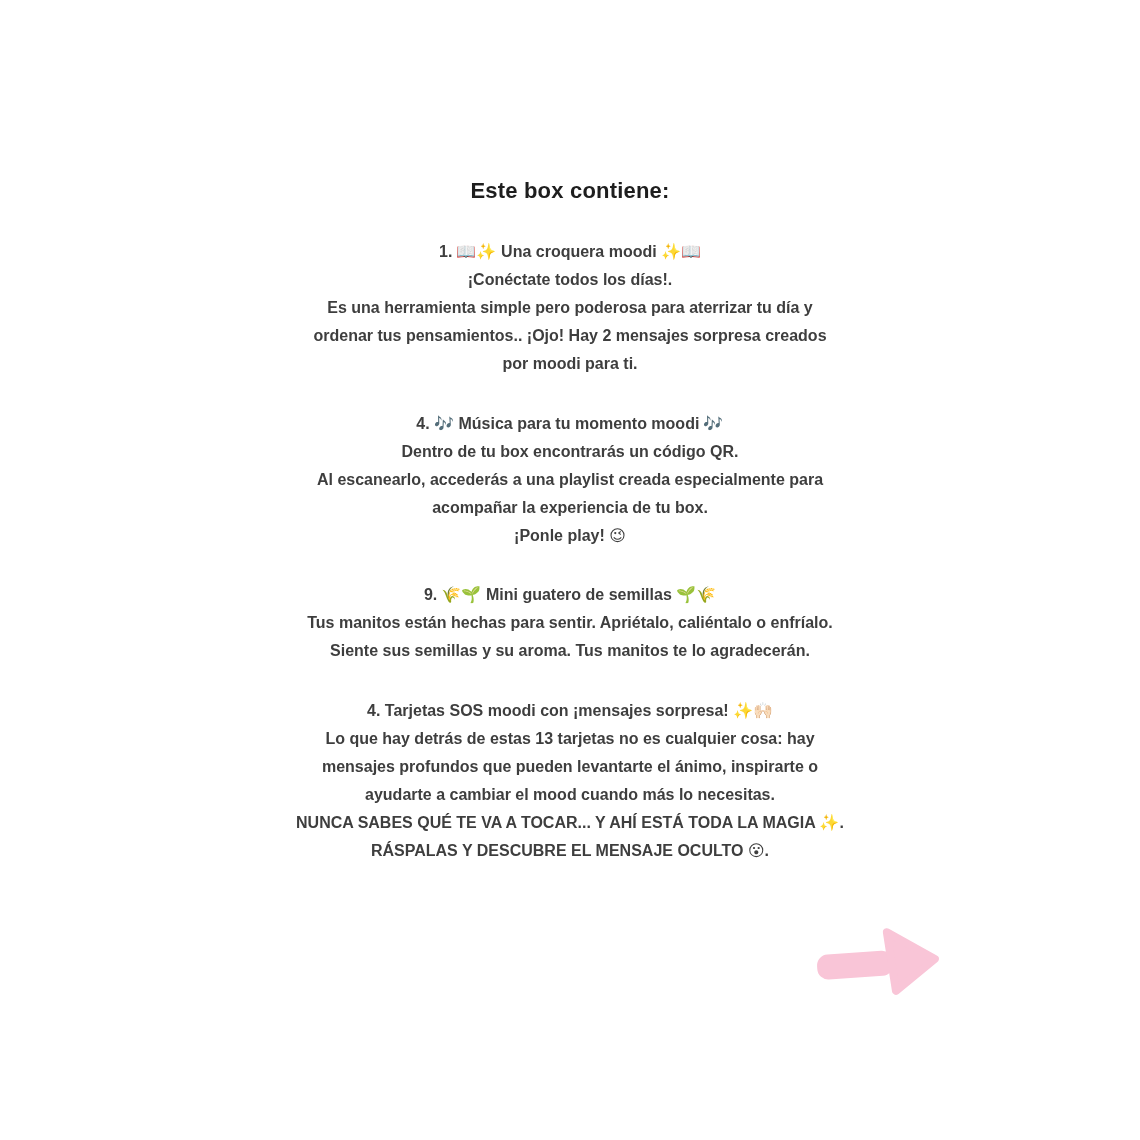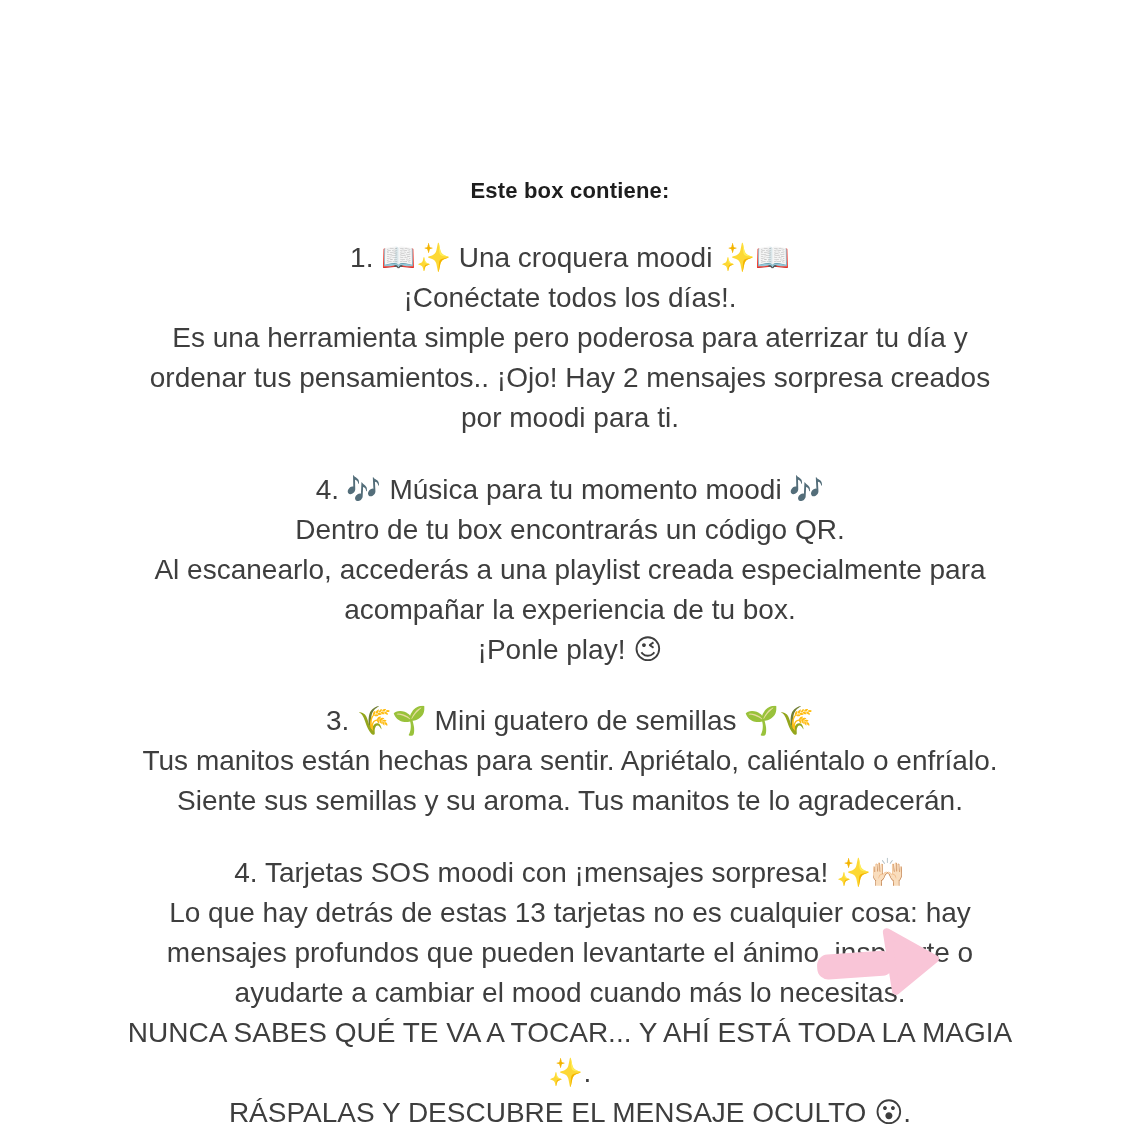--- a/index.html
+++ b/index.html
@@ -31,23 +31,23 @@
   .title {
     margin: 0 0 31px 0;
     font-size: 22px;
     line-height: 32px;
     font-weight: 700;
     color: var(--title-color, #1e1e1e);
     letter-spacing: 0.2px;
   }
   .para {
     margin: 0 0 31.6px 0;
-    font-size: 28px;
-    line-height: 40px;
-    font-weight: 400;
+    font-size: 16px;
+    line-height: 28px;
+    font-weight: 700;
     color: var(--body-color, #3e3e3e);
     white-space: pre-line;
   }
   .arrow {
     position: absolute;
     left: 815px;
     top: 928px;
     width: 126px;
     height: 70px;
     transform: rotate(-4deg);
@@ -66,21 +66,21 @@
     <p class="para">1. 📖✨ Una croquera moodi ✨📖
 ¡Conéctate todos los días!.
 Es una herramienta simple pero poderosa para aterrizar tu día y
 ordenar tus pensamientos.. ¡Ojo! Hay 2 mensajes sorpresa creados
 por moodi para ti.</p>
     <p class="para">4. 🎶 Música para tu momento moodi 🎶
 Dentro de tu box encontrarás un código QR.
 Al escanearlo, accederás a una playlist creada especialmente para
 acompañar la experiencia de tu box.
 ¡Ponle play! 😉</p>
-    <p class="para">3. 🌾🌱 Mini guatero de semillas 🌱🌾
+    <p class="para">9. 🌾🌱 Mini guatero de semillas 🌱🌾
 Tus manitos están hechas para sentir. Apriétalo, caliéntalo o enfríalo.
 Siente sus semillas y su aroma. Tus manitos te lo agradecerán.</p>
     <p class="para">4. Tarjetas SOS moodi con ¡mensajes sorpresa! ✨🙌🏻
 Lo que hay detrás de estas 13 tarjetas no es cualquier cosa: hay
 mensajes profundos que pueden levantarte el ánimo, inspirarte o
 ayudarte a cambiar el mood cuando más lo necesitas.
 NUNCA SABES QUÉ TE VA A TOCAR... Y AHÍ ESTÁ TODA LA MAGIA ✨.
 RÁSPALAS Y DESCUBRE EL MENSAJE OCULTO 😮.</p>
   </section>
 

